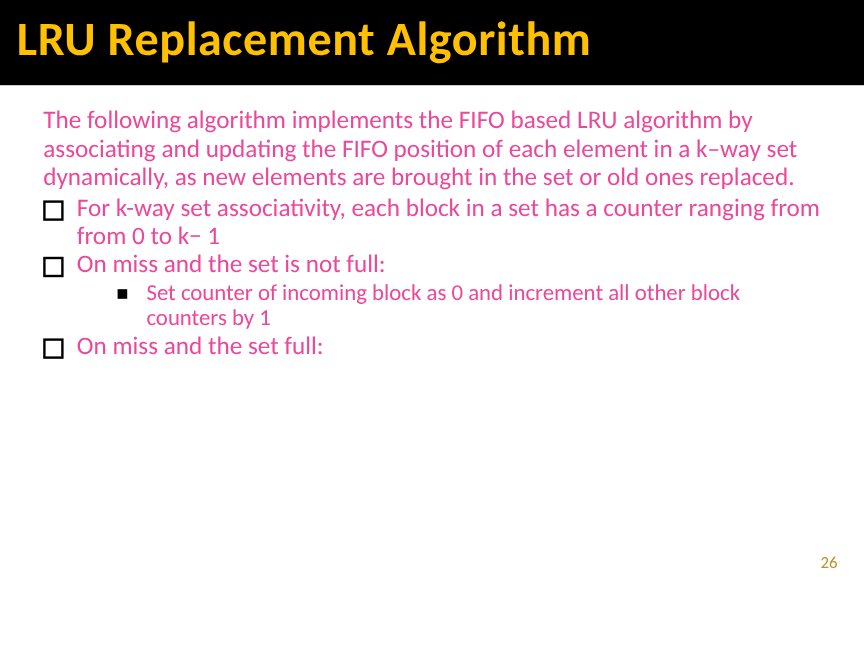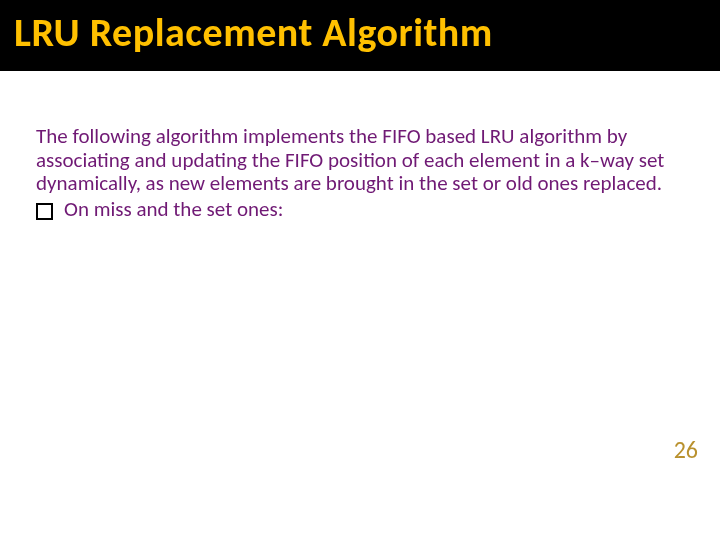--- a/index.html
+++ b/index.html
@@ -1,37 +1,43 @@
 <!DOCTYPE html>
 <html><head>
 <meta charset="utf-8">
 <style>
   * { margin: 0; padding: 0; box-sizing: border-box; }
   html, body { width: 720px; height: 540px; background: #fff; font-family: Calibri, Arial, sans-serif; overflow: hidden; }
   .slide { width: 720px; height: 484px; position: relative; }
   .title-bar { background: #000; color: #ffc000; padding: 8px 14px 14px 14px; }
   .title-bar h1 { font-size: 40px; font-weight: bold; letter-spacing: 0.5px; }
-  .body { padding: 18px 36px 0 36px; color: #701a75; font-size: 21px; line-height: 1.12; margin-top: 36px; }
+  .body { padding: 18px 36px 0 36px; color: #ec4899; font-size: 21px; line-height: 1.12; }
   .intro { margin-bottom: 2px; }
   .lvl1 { list-style: none; margin: 0; padding: 0; }
   .lvl1 > li { position: relative; padding-left: 28px; margin: 0; }
   .lvl1 > li::before { content: ""; position: absolute; left: 0; top: 5px; width: 13px; height: 13px; border: 2px solid #000; background: #fff; }
   .lvl2 { list-style: none; margin: 2px 0 0 0; padding: 0; }
   .lvl2 > li { position: relative; padding-left: 58px; margin: 0; font-size: 19px; line-height: 1.12; }
   .lvl2 > li::before { content: ""; position: absolute; left: 34px; top: 7px; width: 8px; height: 8px; background: #000; }
-  .pagenum { position: absolute; right: 22px; bottom: 20px; color: #b9912e; font-size: 24px; }
+  .pagenum { position: absolute; right: 22px; bottom: 7px; color: #b9912e; font-size: 14px; }
 </style>
 </head>
 <body>
 
 <div class="slide">
   <div class="title-bar">
     <h1>LRU Replacement Algorithm</h1>
   </div>
   <div class="body">
     <p class="intro">The following algorithm implements the FIFO based LRU algorithm by associating and updating the FIFO position of each element in a k–way set dynamically, as new elements are brought in the set or old ones replaced.</p>
     <ul class="lvl1">
-      <li><span>On miss and the set ones:</span>
+      <li><span>For k-way set associativity, each block in a set has a counter ranging from from 0 to k− 1</span></li>
+      <li><span>On miss and the set is not full:</span>
+        <ul class="lvl2">
+          <li><span>Set counter of incoming block as 0 and increment all other block counters by 1</span></li>
+        </ul>
+      </li>
+      <li><span>On miss and the set full:</span>
       </li>
     </ul>
   </div>
   <div class="pagenum">26</div>
 </div>
 
 </body></html>

